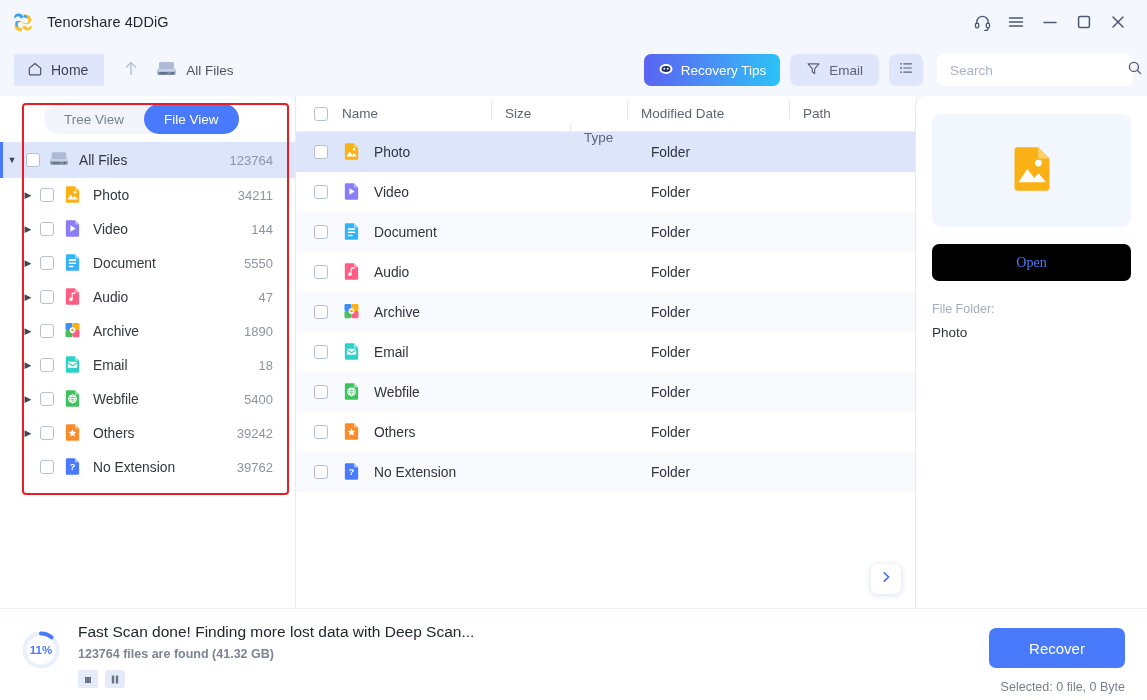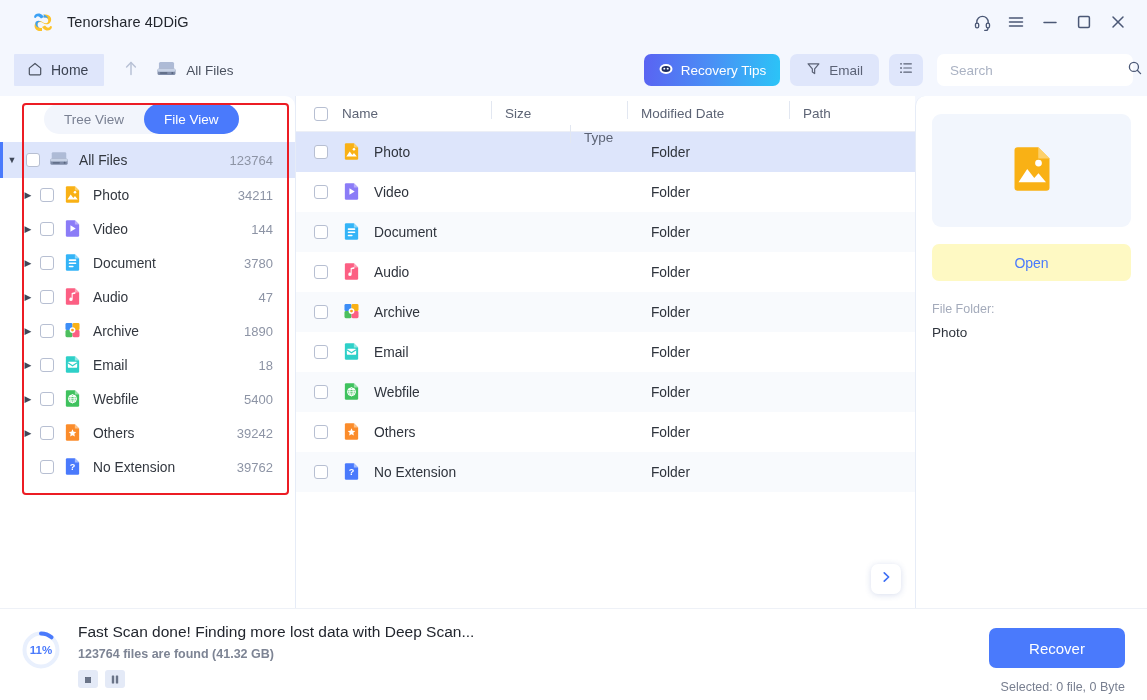--- a/index.html
+++ b/index.html
@@ -13,21 +13,21 @@
     position: relative;
     width: 1147px; height: 700px;
     background: #f4f7fe;
     display: flex; flex-direction: column;
   }
 
   
   .titlebar {
     height: 44px; flex: 0 0 44px;
     display: flex; align-items: center;
-    padding: 0 12px 0 30px;
+    padding: 0 12px 0 10px;
     background: #f4f7fe;
   }
   .logo { width: 26px; height: 26px; flex:0 0 26px; position: relative; }
   .app-title {
     font-size: 14.5px; color: #23272e; margin-left: 11px;
     letter-spacing: .1px;
   }
   .titlebar-spacer { flex: 1 1 auto; }
   .win-ctl {
     width: 34px; height: 30px;
@@ -206,22 +206,22 @@
     border-left:1px solid #e6ecf7;
     border-top-left-radius:10px;
     padding: 18px 16px 0 16px;
   }
   .pv-thumb {
     height:113px; background:#f2f6fd; border-radius:9px;
     display:flex; align-items:center; justify-content:center;
   }
   .pv-open {
     margin-top:17px; height:37px; border-radius:7px;
-    background:#fef9c3; color:#4a7afc; font-size:14px;
-    display:flex; align-items:center; justify-content:center;
+    background:#000000; color:#4a7afc; font-size:14px;
+    display:flex; align-items:center; justify-content:center;font-family:Liberation Serif, serif;
   }
   .pv-meta-label { margin-top:21px; font-size:12.5px; color:#a4abbb; }
   .pv-meta-value { margin-top:9px; font-size:13.5px; color:#2f343d; }
 
   
   .statusbar {
     height: 92px; flex:0 0 92px;
     background:#fff; display:flex; align-items:flex-start;
     padding: 14px 22px 0 20px;
     border-top:1px solid #eef1f7;
@@ -442,21 +442,21 @@
           <div class="ficon">
             <svg width="19" height="19" viewBox="0 0 20 20">
               <path d="M3 2.6a1.3 1.3 0 0 1 1.3-1.3h8.2l4.5 4.5v11.6a1.3 1.3 0 0 1-1.3 1.3H4.3A1.3 1.3 0 0 1 3 17.4z" fill="#34b4f7"></path>
               <path d="M12.5 1.3 17 5.8h-4.5z" fill="#8fd9fc"></path>
               <rect x="6" y="6.7" width="8" height="1.6" rx=".8" fill="#fff"></rect>
               <rect x="6" y="10" width="8" height="1.6" rx=".8" fill="#fff"></rect>
               <rect x="6" y="13.3" width="5.2" height="1.6" rx=".8" fill="#fff"></rect>
             </svg>
           </div>
           <div class="tree-label">Document</div>
-          <div class="tree-count">3780</div>
+          <div class="tree-count">5550</div>
         </div>
 
         <div class="tree-row indent-1">
           <div class="caret">▶</div>
           <div class="cbox"></div>
           <div class="ficon">
             <svg width="19" height="19" viewBox="0 0 20 20">
               <path d="M3 2.6a1.3 1.3 0 0 1 1.3-1.3h8.2l4.5 4.5v11.6a1.3 1.3 0 0 1-1.3 1.3H4.3A1.3 1.3 0 0 1 3 17.4z" fill="#fc5f83"></path>
               <path d="M12.5 1.3 17 5.8h-4.5z" fill="#fda3b8"></path>
               <path d="M9.1 6.2 13 5.3v1.7l-2.8.7v5.2a1.8 1.8 0 1 1-1.1-1.6z" fill="#fff"></path>

